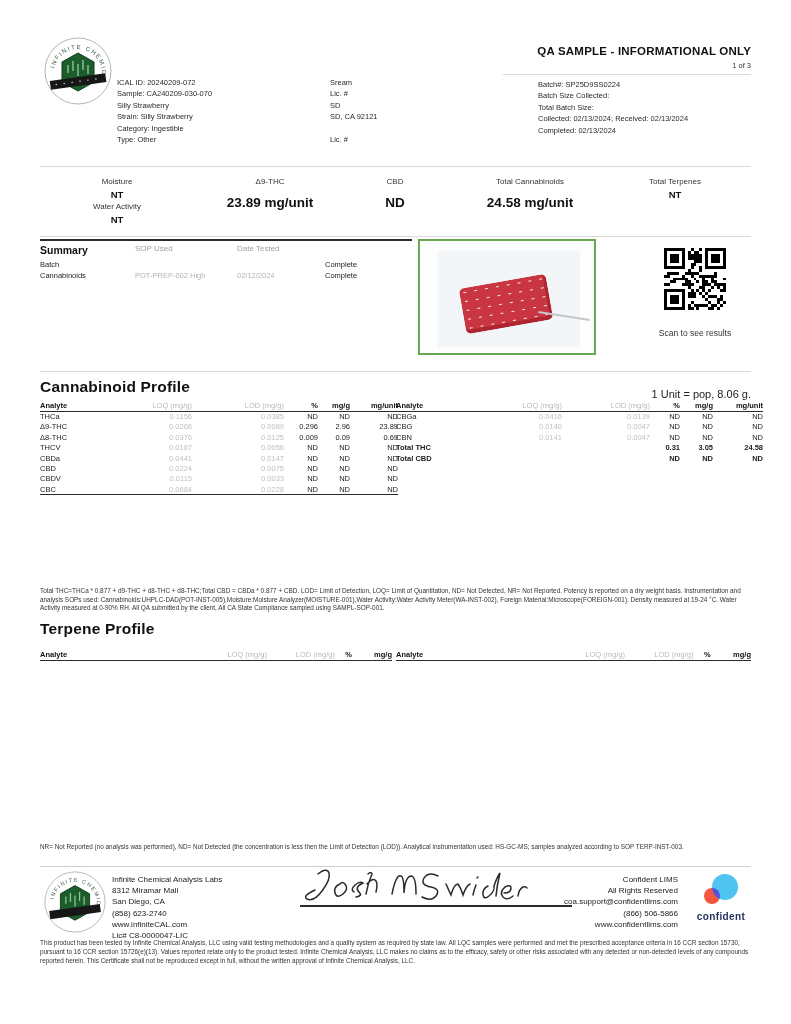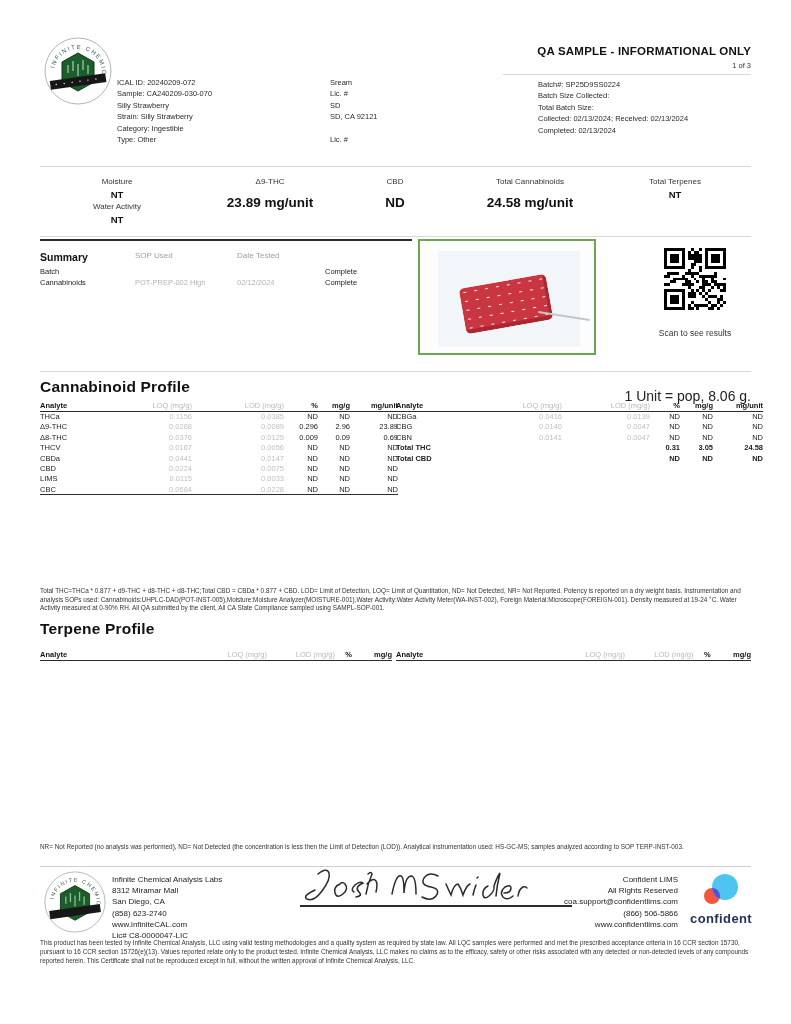--- a/index.html
+++ b/index.html
@@ -21,42 +21,42 @@
   .qa-line { left:503px; top:74px; width:248px; }
   .batch-block { left:538px; top:79px; }
 
   
   .metric { position:absolute; text-align:center; }
   .metric .lbl { font-size:8px; color:#333; line-height:12px; }
   .metric .val-sm { font-size:9.5px; font-weight:700; color:#111; line-height:13px; }
   .metric .val-lg { font-size:13.5px; font-weight:700; color:#111; line-height:15px; margin-top:7px; }
 
   
-  .summary { left:40px; top:239px; width:372px; border-top:2px solid #2b2b2b; padding-top:10px; }
+  .summary { left:40px; top:239px; width:372px; border-top:2px solid #2b2b2b; padding-top:3px; }
   .sum-grid { display:grid; grid-template-columns:95px 102px 88px 87px; }
   .sum-title { font-size:10.5px; font-weight:700; color:#111; }
   .sum-h { font-size:8px; color:#9f9f9f; }
   .sum-cell { font-size:7.5px; line-height:10.5px; color:#222; }
   .sum-gray { color:#b3b3b3; }
 
   
   .photo-box { left:418px; top:239px; width:178px; height:116px; border:2px solid #6aa84f; background:#fdfdfd; overflow:hidden; }
   .photo-bg { position:absolute; left:18px; top:10px; width:142px; height:96px; background:#f2f6f8; }
   .candy { position:absolute; left:42px; top:40px; width:88px; height:46px; background:#c93540; border-radius:5px; transform:rotate(-10deg);
            background-image:radial-gradient(#f2e9e9 1px, transparent 1.2px); background-size:11px 9px; box-shadow:inset -3px -4px 0 rgba(120,10,20,.35); }
   .stick { position:absolute; left:118px; top:74px; width:52px; height:2px; background:#c4c7c9; transform:rotate(9deg); }
 
   
   .qr-wrap { left:635px; top:248px; width:120px; text-align:center; }
   .qr-svg { width:62px; height:62px; }
   .qr-caption { font-size:8.5px; color:#333; margin-top:14px; }
 
   
   .section-title { font-size:15.5px; font-weight:700; color:#111; letter-spacing:.2px; }
-  .unit-note { right:40px; top:388px; font-size:14px; color:#222; }
+  .unit-note { right:40px; top:388px; font-size:11px; color:#222; }
 
   
   table { border-collapse:collapse; table-layout:fixed; }
   th, td { padding:0; height:10.4px; font-size:7.5px; overflow:hidden; white-space:nowrap; }
   thead th { font-weight:700; color:#111; border-bottom:1.6px solid #2b2b2b; text-align:right; }
   thead th.c0 { text-align:left; }
   thead th.c1, thead th.c2 { color:#b9b9b9; font-weight:400; }
   td { color:#222; text-align:right; }
   td.c0 { text-align:left; }
   td.c1, td.c2 { color:#c0c0c0; }
@@ -76,21 +76,21 @@
 
   .fineprint { font-size:6.4px; line-height:8.7px; color:#333; width:711px; left:40px; }
 
   
   .lab-block { left:112px; top:874px; font-size:8px; line-height:11.2px; color:#222; }
   .sig-svg { left:296px; top:866px; }
   .sig-line { left:300px; top:905px; width:272px; height:1.6px; background:#2b2b2b; position:absolute; }
   .sig-text { left:300px; top:909px; width:272px; text-align:center; font-size:8px; line-height:10.6px; color:#222; }
   .lims-block { left:470px; top:874px; width:208px; text-align:right; font-size:8px; line-height:11.2px; color:#222; }
   .confident { left:690px; top:874px; width:62px; text-align:center; }
-  .confident-word { font-size:13px; color:#25325e; font-weight:600; letter-spacing:.4px; margin-top:1px; }
+  .confident-word { font-size:10px; color:#25325e; font-weight:600; letter-spacing:.4px; margin-top:1px; }
 </style>
 </head>
 <body>
 
 <div class="page">
 
   <svg class="abs" style="left:44px; top:37px;" width="68" height="68" viewBox="0 0 68 68">
     <circle cx="34" cy="34" r="33" fill="#ffffff" stroke="#9aa59b" stroke-width="0.8"></circle>
     <defs>
       <path id="arcT" d="M 10,36 A 24,24 0 0 1 58,36"></path>
@@ -408,21 +408,21 @@
         </tr>
         <tr>
           <td class="c0">CBD</td>
           <td class="c1">0.0224</td>
           <td class="c2">0.0075</td>
           <td class="c3">ND</td>
           <td class="c4">ND</td>
           <td class="c5">ND</td>
         </tr>
         <tr>
-          <td class="c0">LIMS</td>
+          <td class="c0">CBDV</td>
           <td class="c1">0.0115</td>
           <td class="c2">0.0033</td>
           <td class="c3">ND</td>
           <td class="c4">ND</td>
           <td class="c5">ND</td>
         </tr>
         <tr class="last-row">
           <td class="c0">CBC</td>
           <td class="c1">0.0684</td>
           <td class="c2">0.0228</td>

